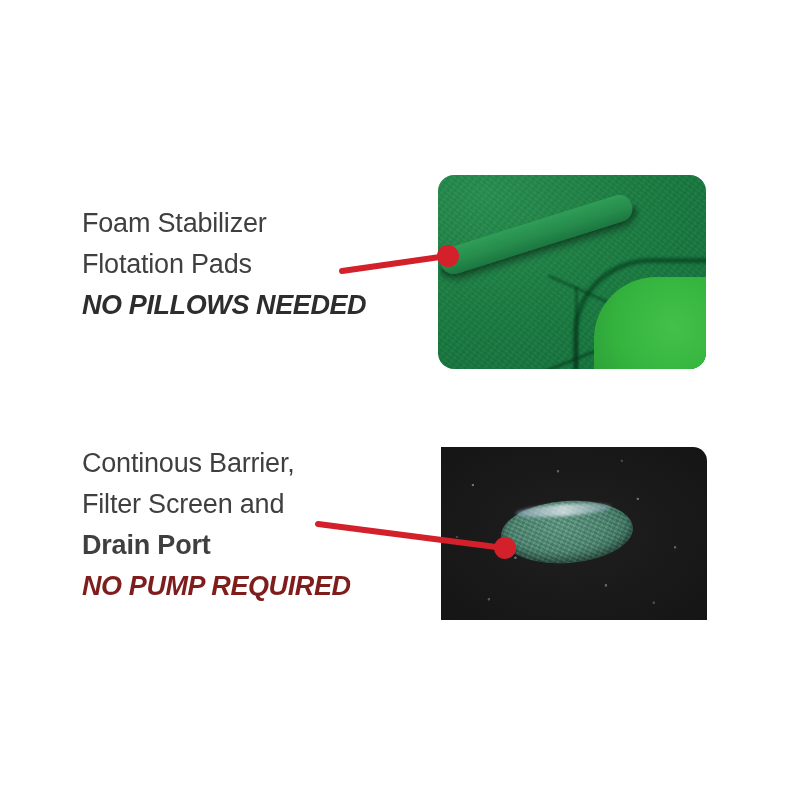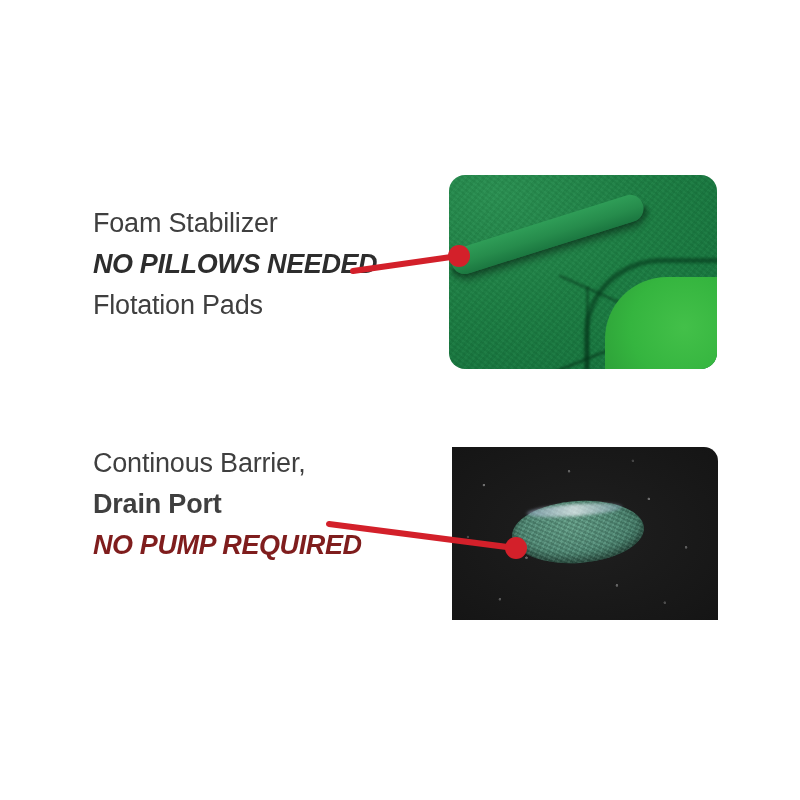--- a/index.html
+++ b/index.html
@@ -15,21 +15,20 @@
     overflow: hidden;
     font-family: "Liberation Sans", sans-serif;
   }
 
   #stage {
     position: absolute;
     left: 0; top: 0;
     width: 692px;
     height: 800px;
     background: #ffffff;
-    margin-left: 11px;
   }
 
   
   .callout-text {
     position: absolute;
     color: #3b3b3b;
   }
   .callout-line {
     font-size: 27px;
     line-height: 41px;
@@ -212,37 +211,38 @@
     pointer-events: none;
   }
 </style>
 </head>
 <body style="background: rgb(255, 255, 255);">
 
 <div id="stage" style="background: rgb(255, 255, 255);">
 
   <div class="callout-text" id="callout-foam-text">
     <div class="callout-line" style="color: rgb(63, 63, 63);">Foam Stabilizer</div>
+    <div class="callout-line" style="color: rgb(63, 63, 63);">Flotation Pads</div>
     <div class="callout-line emph" style="color: rgb(45, 45, 45);">NO PILLOWS NEEDED</div>
-    <div class="callout-line" style="color: rgb(63, 63, 63);">Flotation Pads</div>
   </div>
 
   <div class="photo-panel" id="panel-foam" style="left: 438px; top: 175px; width: 268px; height: 194px;">
     <div class="noise"></div>
     <div id="foam-pad-shadow"></div>
     <div id="foam-pad"></div>
     <div id="foam-seam-a"></div>
     <div id="foam-seam-b"></div>
     <div id="foam-seam-c"></div>
     <div id="foam-blob-ring"></div>
     <div id="foam-blob"></div>
   </div>
 
   <div class="callout-text" id="callout-drain-text">
     <div class="callout-line" style="color: rgb(63, 63, 63);">Continous Barrier,</div>
+    <div class="callout-line" style="color: rgb(63, 63, 63);">Filter Screen and</div>
     <div class="callout-line" style="color: rgb(63, 63, 63); font-weight: bold;">Drain Port</div>
     <div class="callout-line emph" style="color: #7f1d1d;">NO PUMP REQUIRED</div>
   </div>
 
   <div class="photo-panel" id="panel-drain" style="left: 441px; top: 447px; width: 266px; height: 173px;">
     <div class="speckle"></div>
     <div id="drain-port">
       <div id="drain-port-speckle"></div>
       <div id="drain-port-highlight"></div>
     </div>

